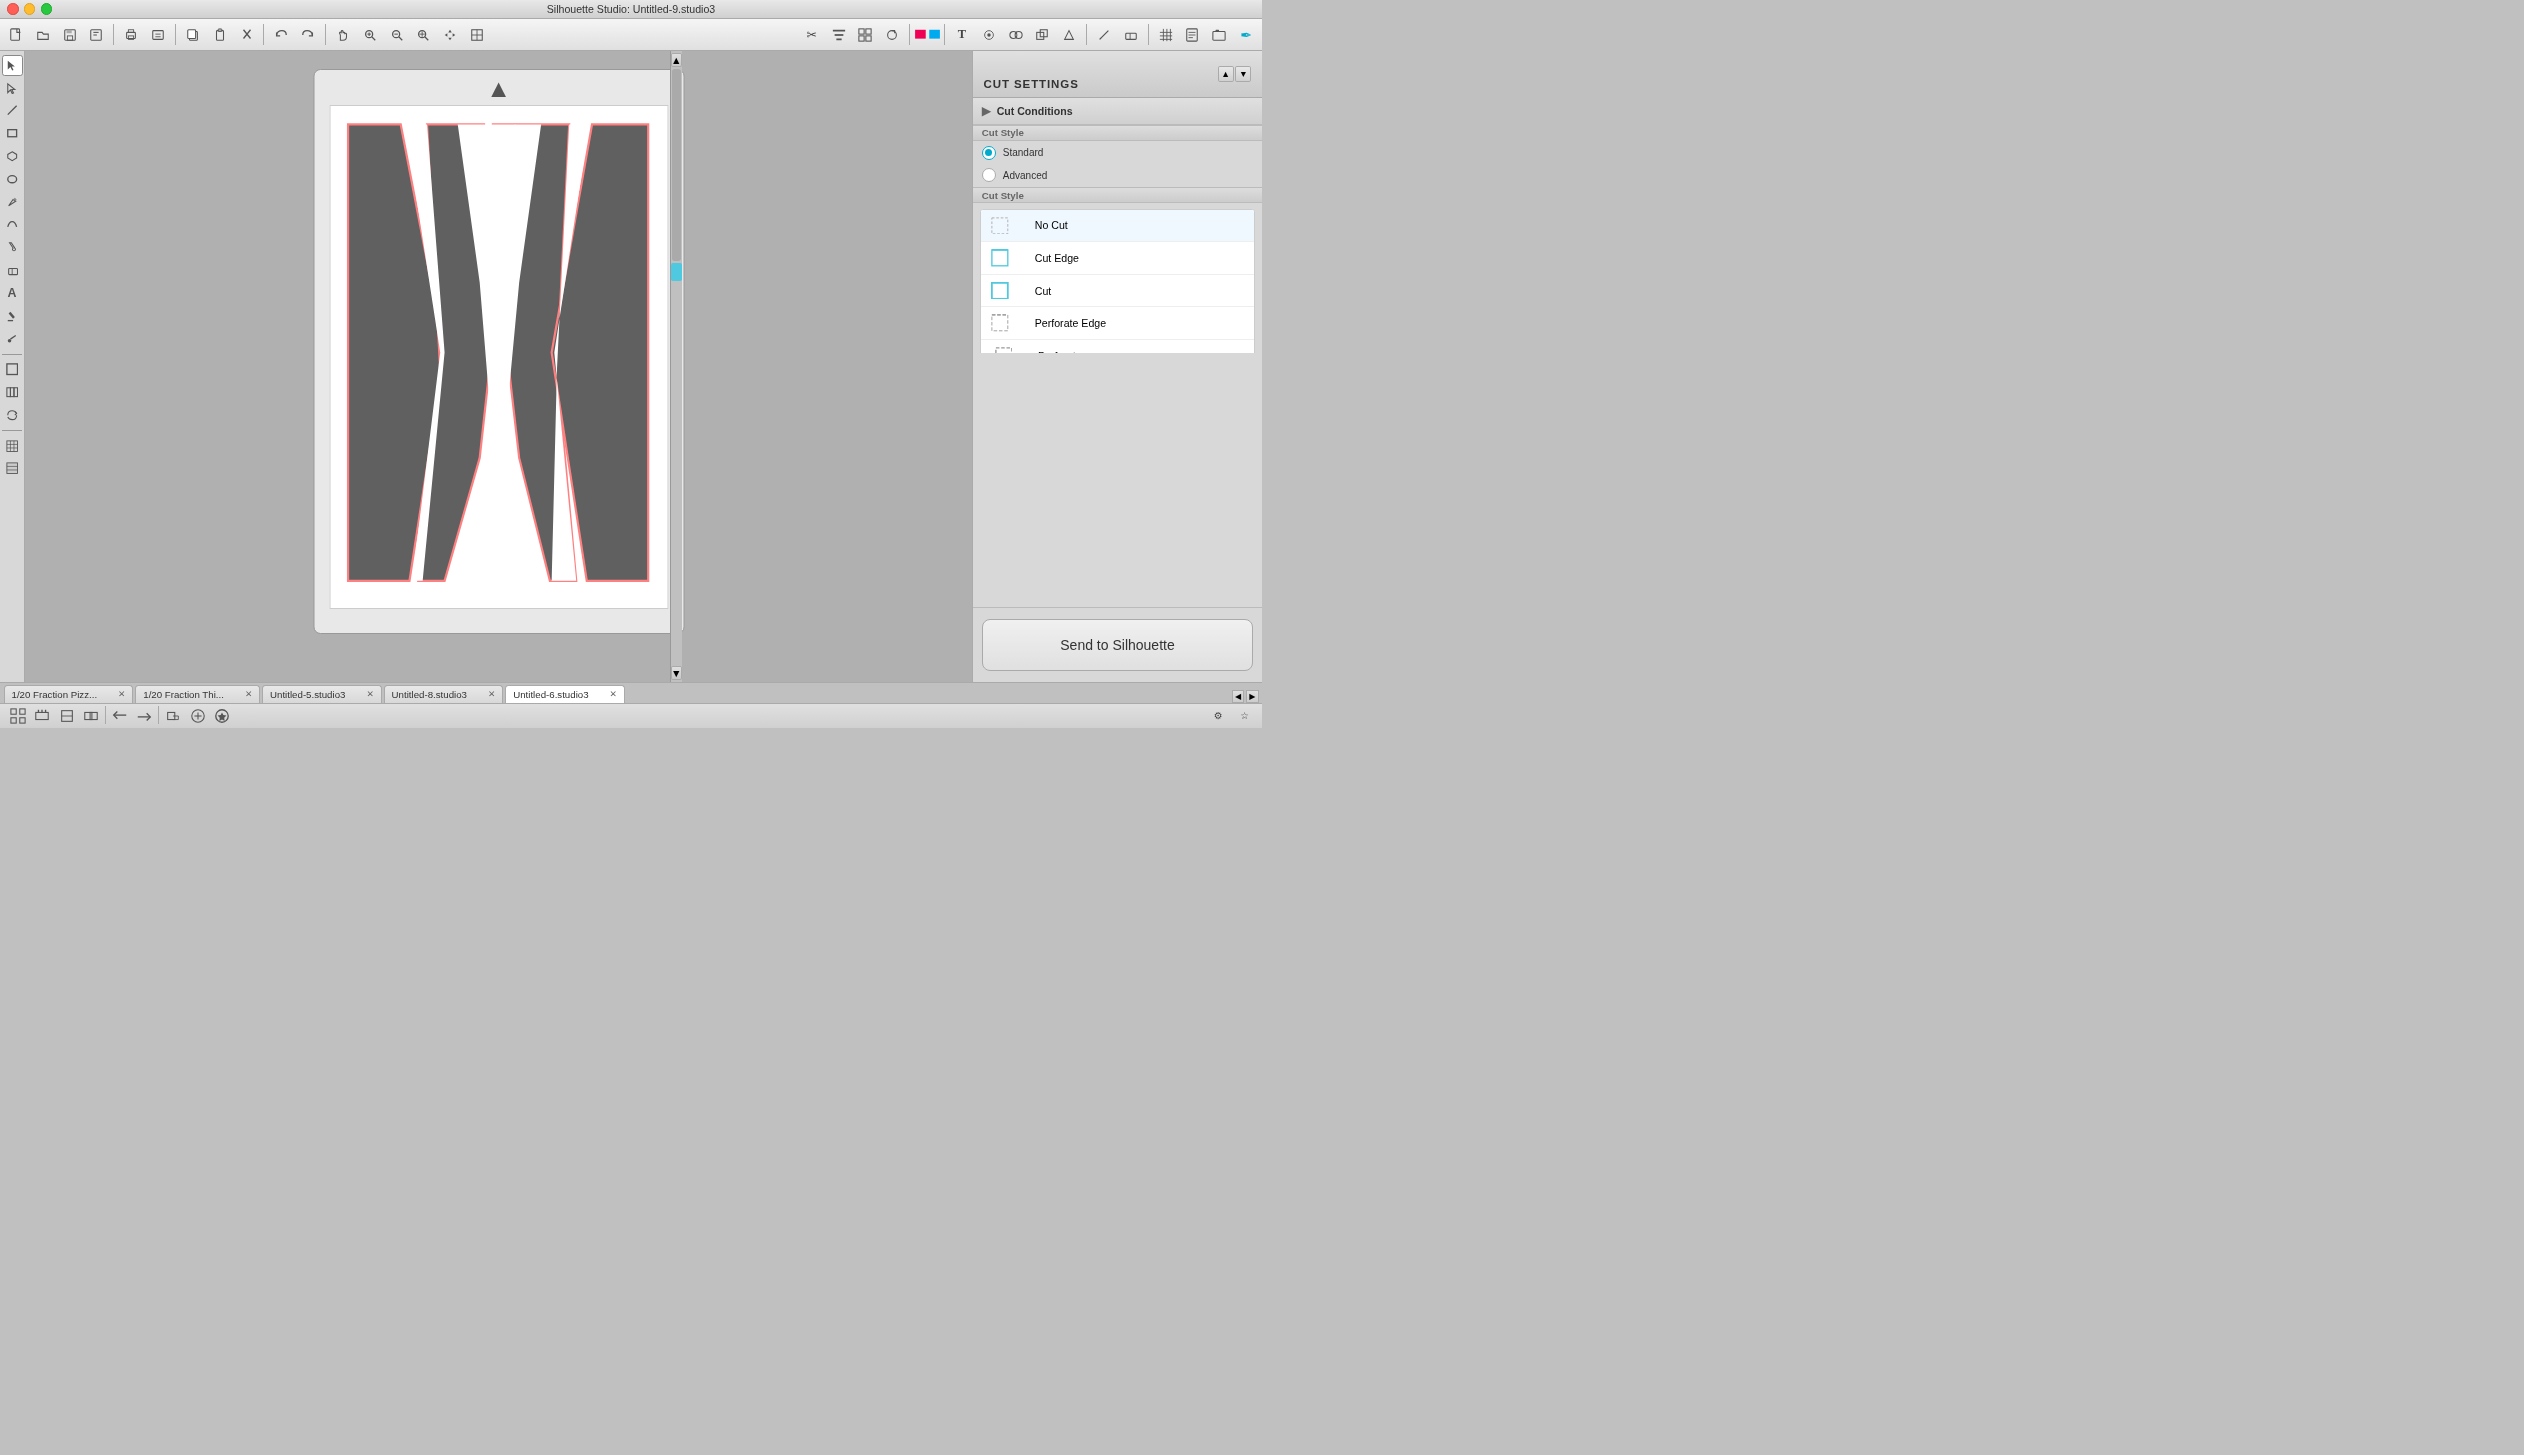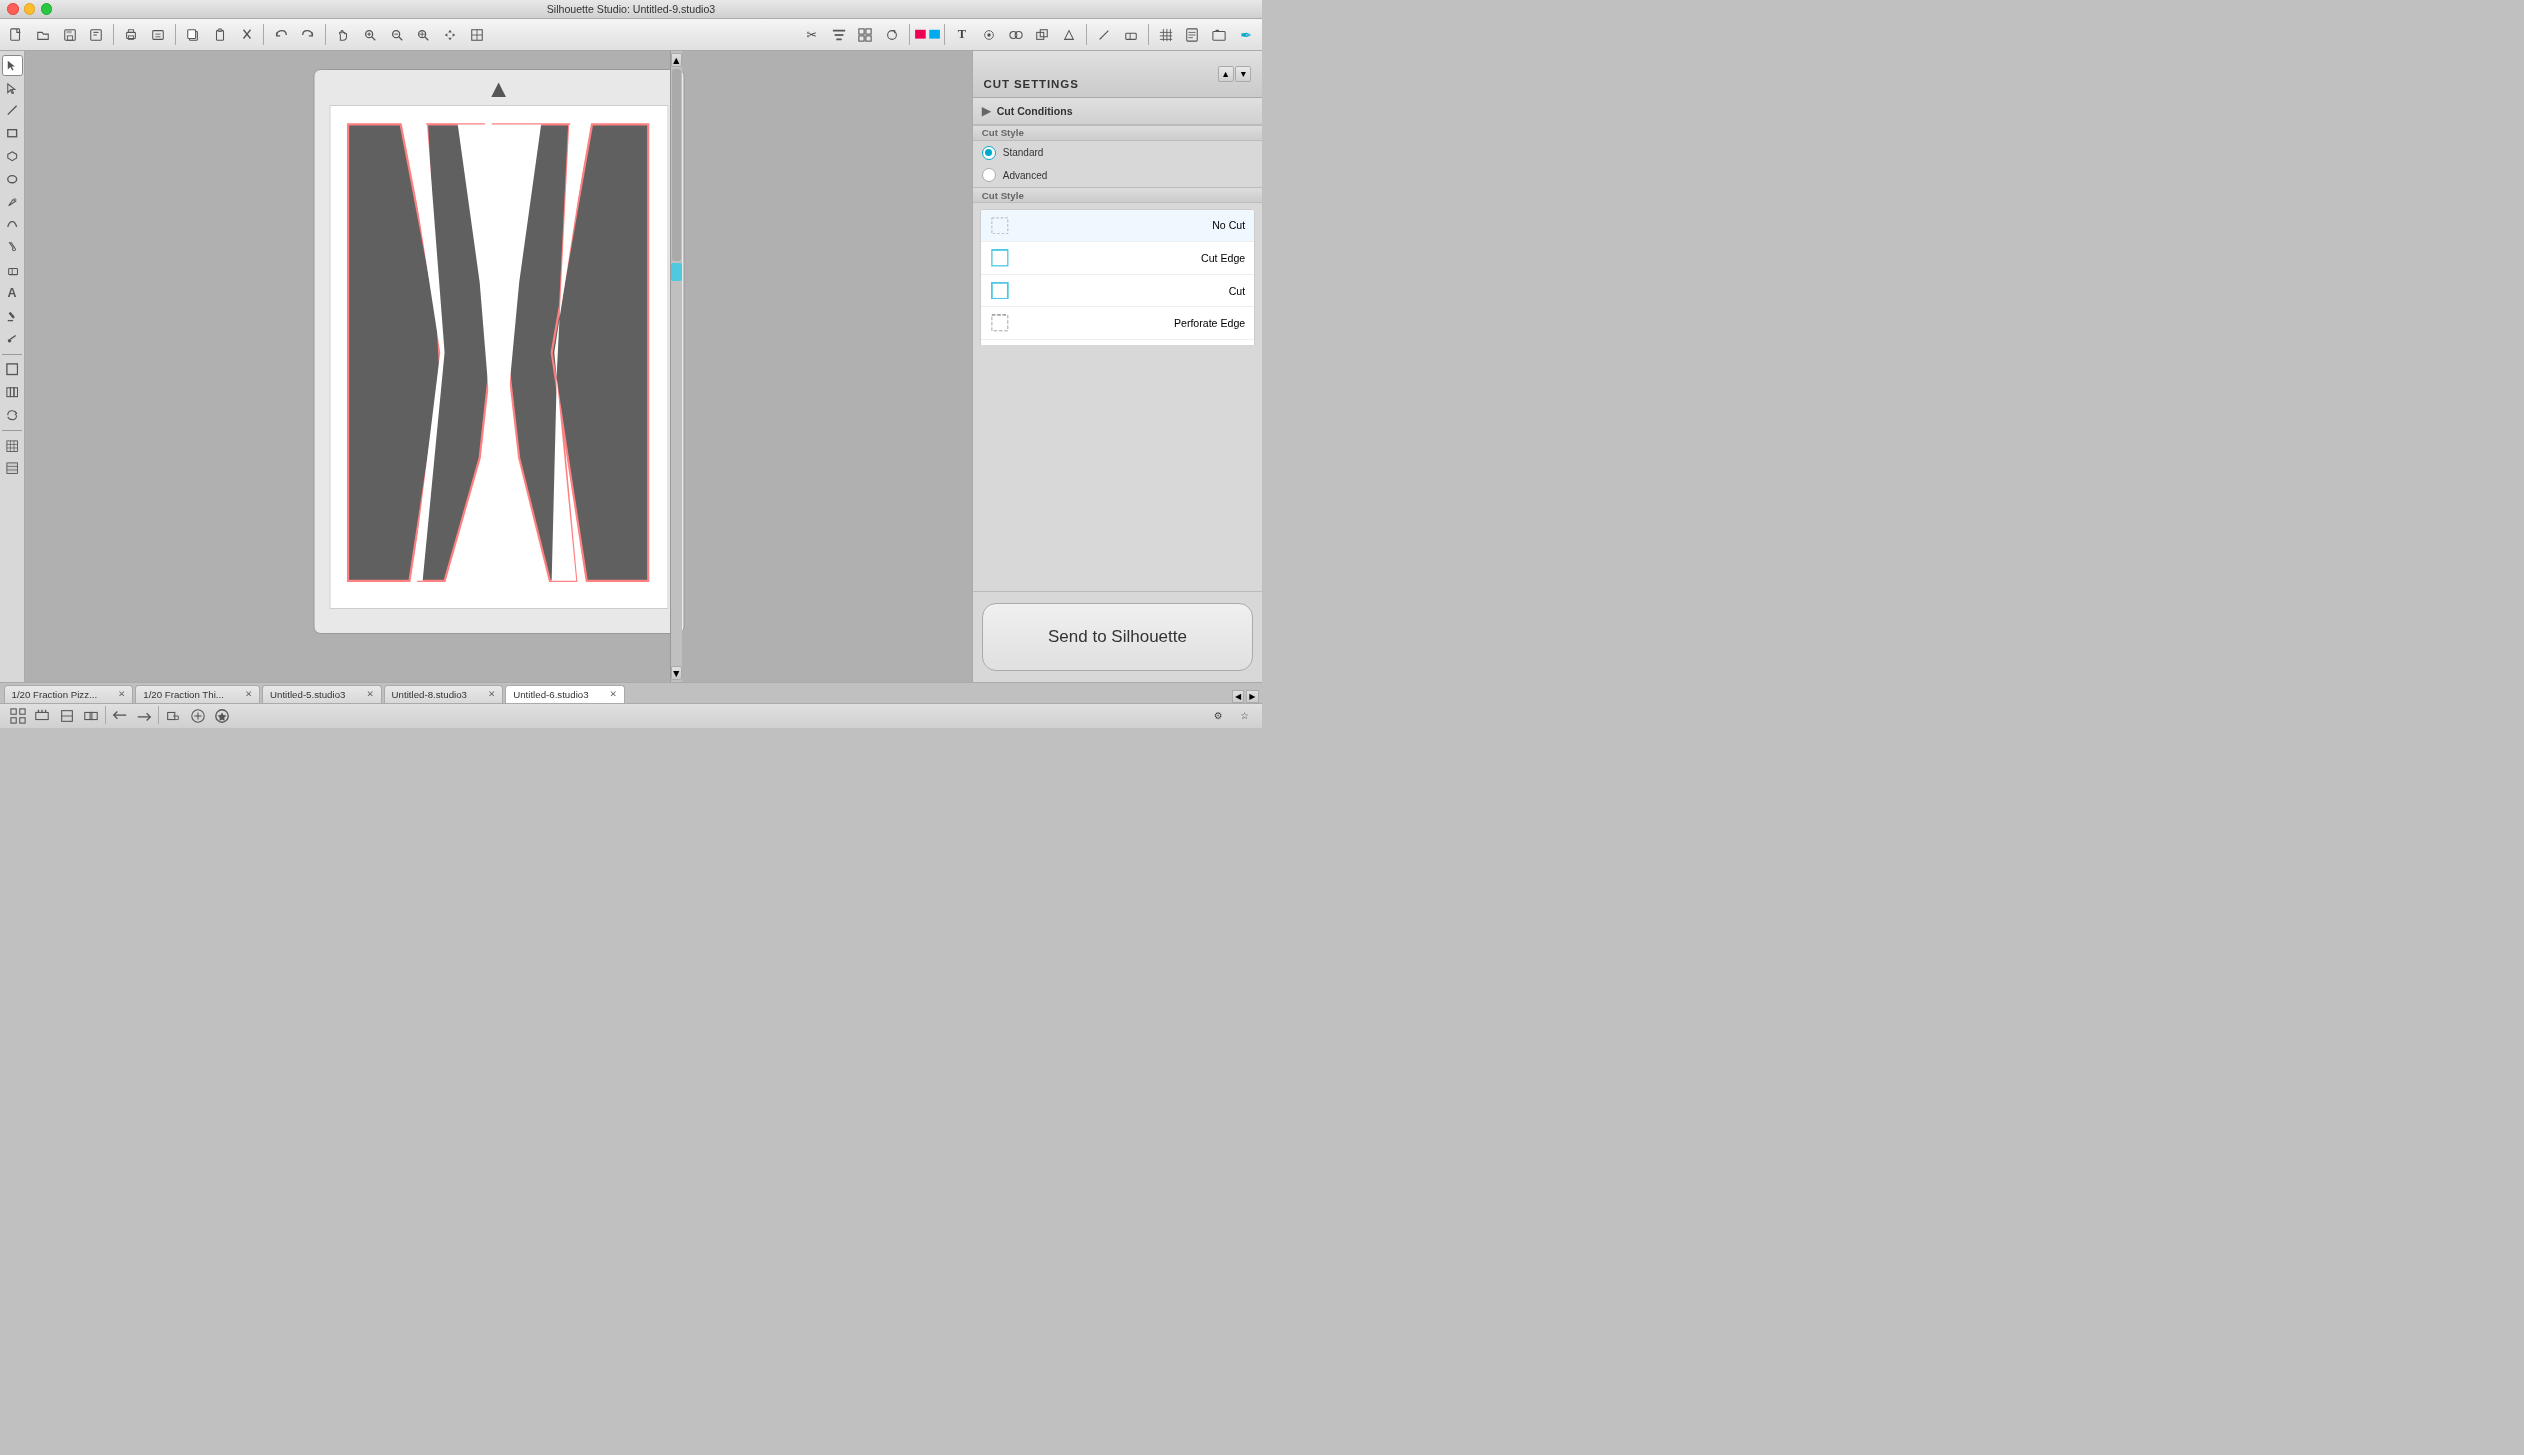--- a/index.html
+++ b/index.html
@@ -244,47 +244,46 @@
       border-radius: 2.7px;
       overflow: hidden;
     }
     .cut-style-item {
       display: flex;
       align-items: center;
       gap: 24px;
       padding: 5.3px 8.8px;
       cursor: pointer;
       border-bottom: 0.9px solid #eee;
-      justify-content: space-between;
     }
     .cut-style-item:last-child { border-bottom: none; padding-left: 12px; }
     .cut-style-item.selected { background: #f0f8ff; }
     .cut-icon {
       width: 21px;
       height: 21px;
       display: flex;
       align-items: center;
       justify-content: center;
     }
     .cut-icon svg { width: 17.7px; height: 17.7px; }
 
     
     #send-btn-area {
       padding: 10.6px 8.8px;
       border-top: 0.9px solid #bbb;
       margin-top: auto;
     }
     #send-btn {
       width: 100%;
-      padding: 23px;
+      padding: 17px;
       background: linear-gradient(to bottom, #f0f0f0, #e0e0e0);
       border: 0.9px solid #aaa;
-      border-radius: 14px;
+      border-radius: 8px;
       text-align: center;
-      font-size: 17px;
+      font-size: 14px;
       color: #333;
       cursor: pointer;
       font-weight: 500;
     }
 
     
     #bottom-tabs {
       height: 21px;
       background: #c0c0c0;
       border-top: 0.9px solid #aaa;

